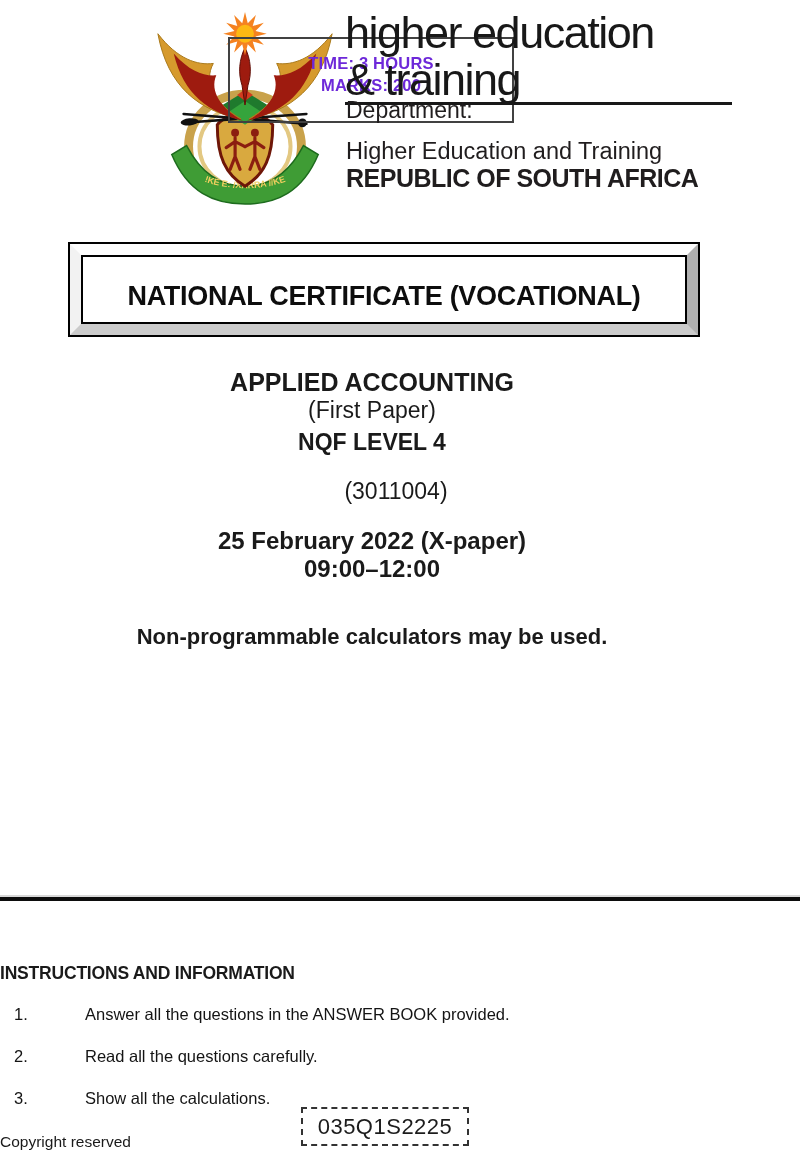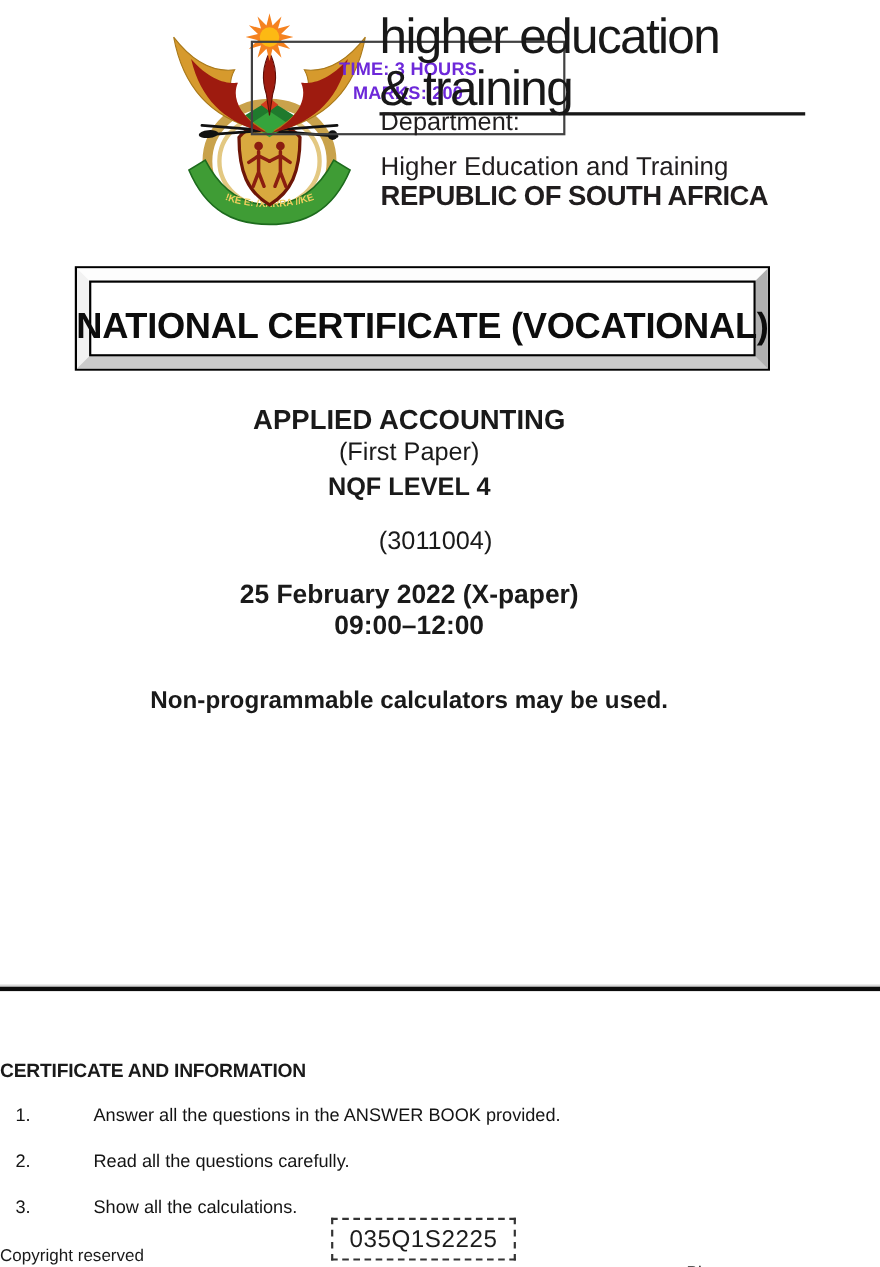--- a/index.html
+++ b/index.html
@@ -49,21 +49,21 @@
     border: 11px solid;
     border-color: #fdfdfd #b0b0b0 #cbcbcb #f2f2f2;
   }
   .cert-inner {
     width: 100%; height: 100%;
     border: 2px solid #000;
     background: #fff;
     display: flex; align-items: center; justify-content: center;
     padding-top: 13px;
   }
-  .cert-text { font-size: 33px; font-weight: bold; letter-spacing: -0.3px; color: #0d0d0d; white-space: nowrap; }
+  .cert-text { font-size: 27px; font-weight: bold; letter-spacing: -0.3px; color: #0d0d0d; white-space: nowrap; }
 
   
   .centerline { left: 0; width: 744px; text-align: center; white-space: nowrap; }
   .t-subject { top: 368px; font-size: 25px; font-weight: bold; }
   .t-paper   { top: 397px; font-size: 23px; }
   .t-level   { top: 429px; font-size: 23px; font-weight: bold; }
   .t-code    { top: 478px; font-size: 23px; padding-left: 48px; }
   .t-date    { top: 527px; font-size: 24px; font-weight: bold; }
   .t-time    { top: 555px; font-size: 24px; font-weight: bold; }
   .t-calc    { top: 624px; font-size: 22px; font-weight: bold; }
@@ -168,21 +168,21 @@
   <div class="abs centerline t-level">NQF LEVEL 4</div>
   <div class="abs centerline t-code">(3011004)</div>
   <div class="abs centerline t-date">25 February 2022 (X-paper)</div>
   <div class="abs centerline t-time">09:00–12:00</div>
 
   <div class="abs centerline t-calc">Non-programmable calculators may be used.</div>
 
   <div class="abs rule-light"></div>
   <div class="abs rule-dark"></div>
 
-  <div class="abs inst-head">CERTIFICATE AND INFORMATION</div>
+  <div class="abs inst-head">INSTRUCTIONS AND INFORMATION</div>
 
   <div class="abs inst-row row-0">
     <span class="num">1.</span>
     <span>Answer all the questions in the ANSWER BOOK provided.</span>
   </div>
   <div class="abs inst-row row-1">
     <span class="num">2.</span>
     <span>Read all the questions carefully.</span>
   </div>
   <div class="abs inst-row row-2">

